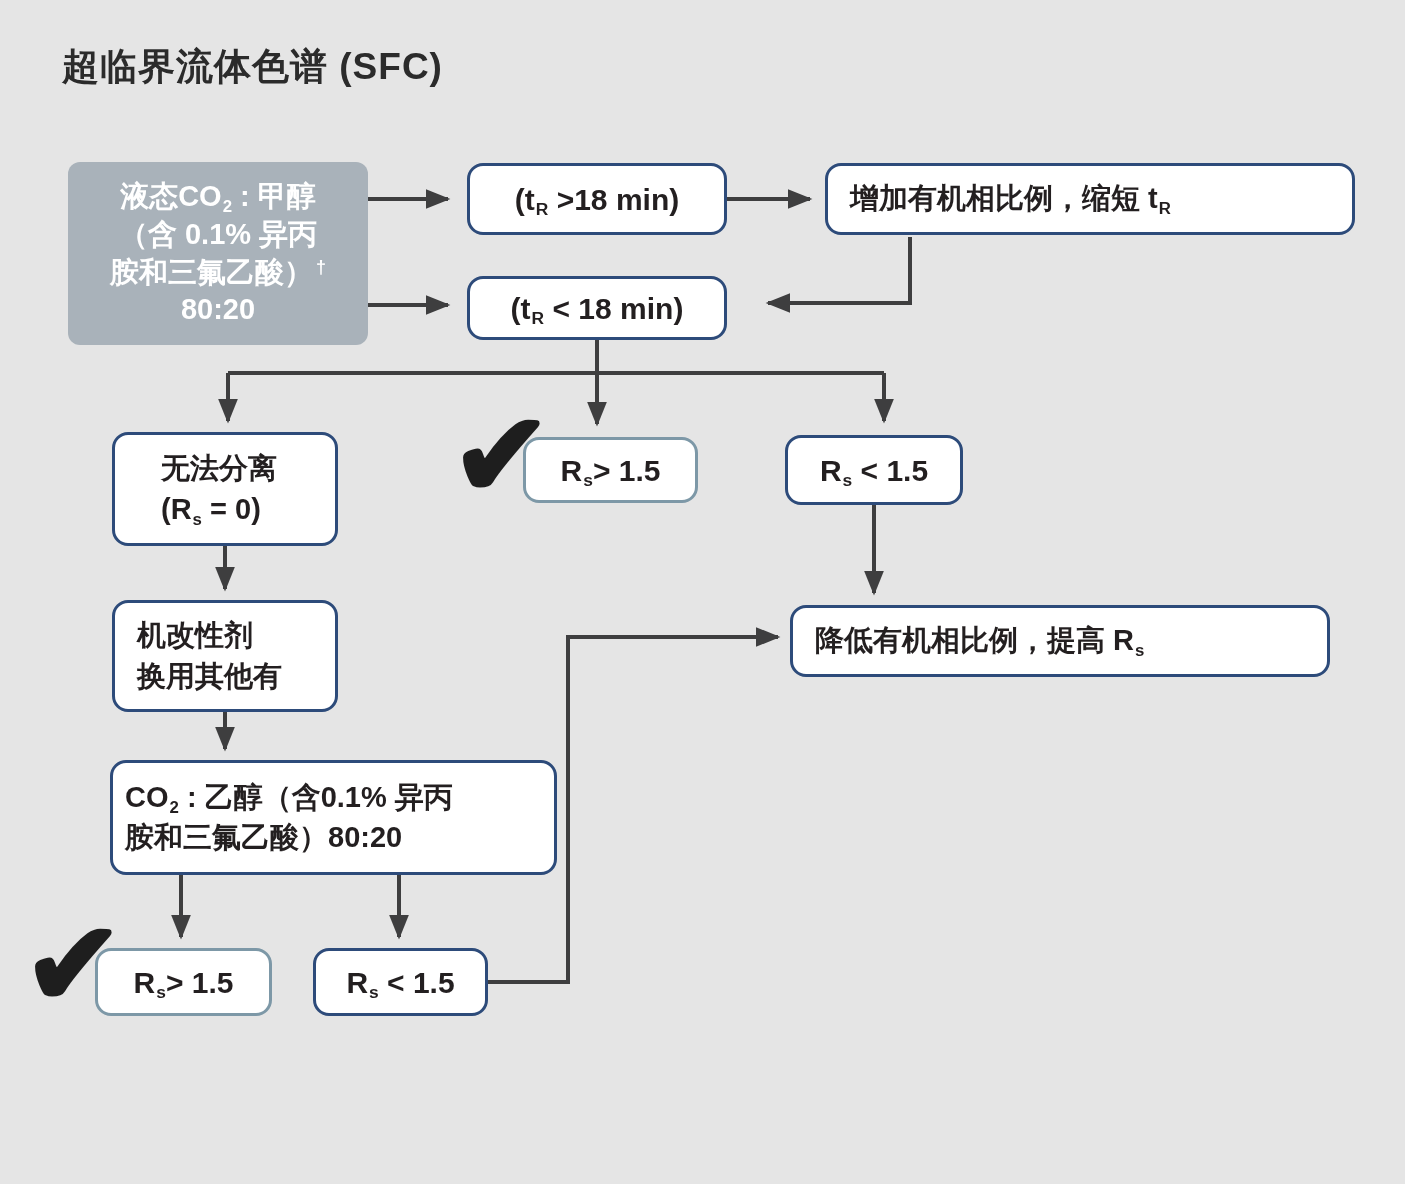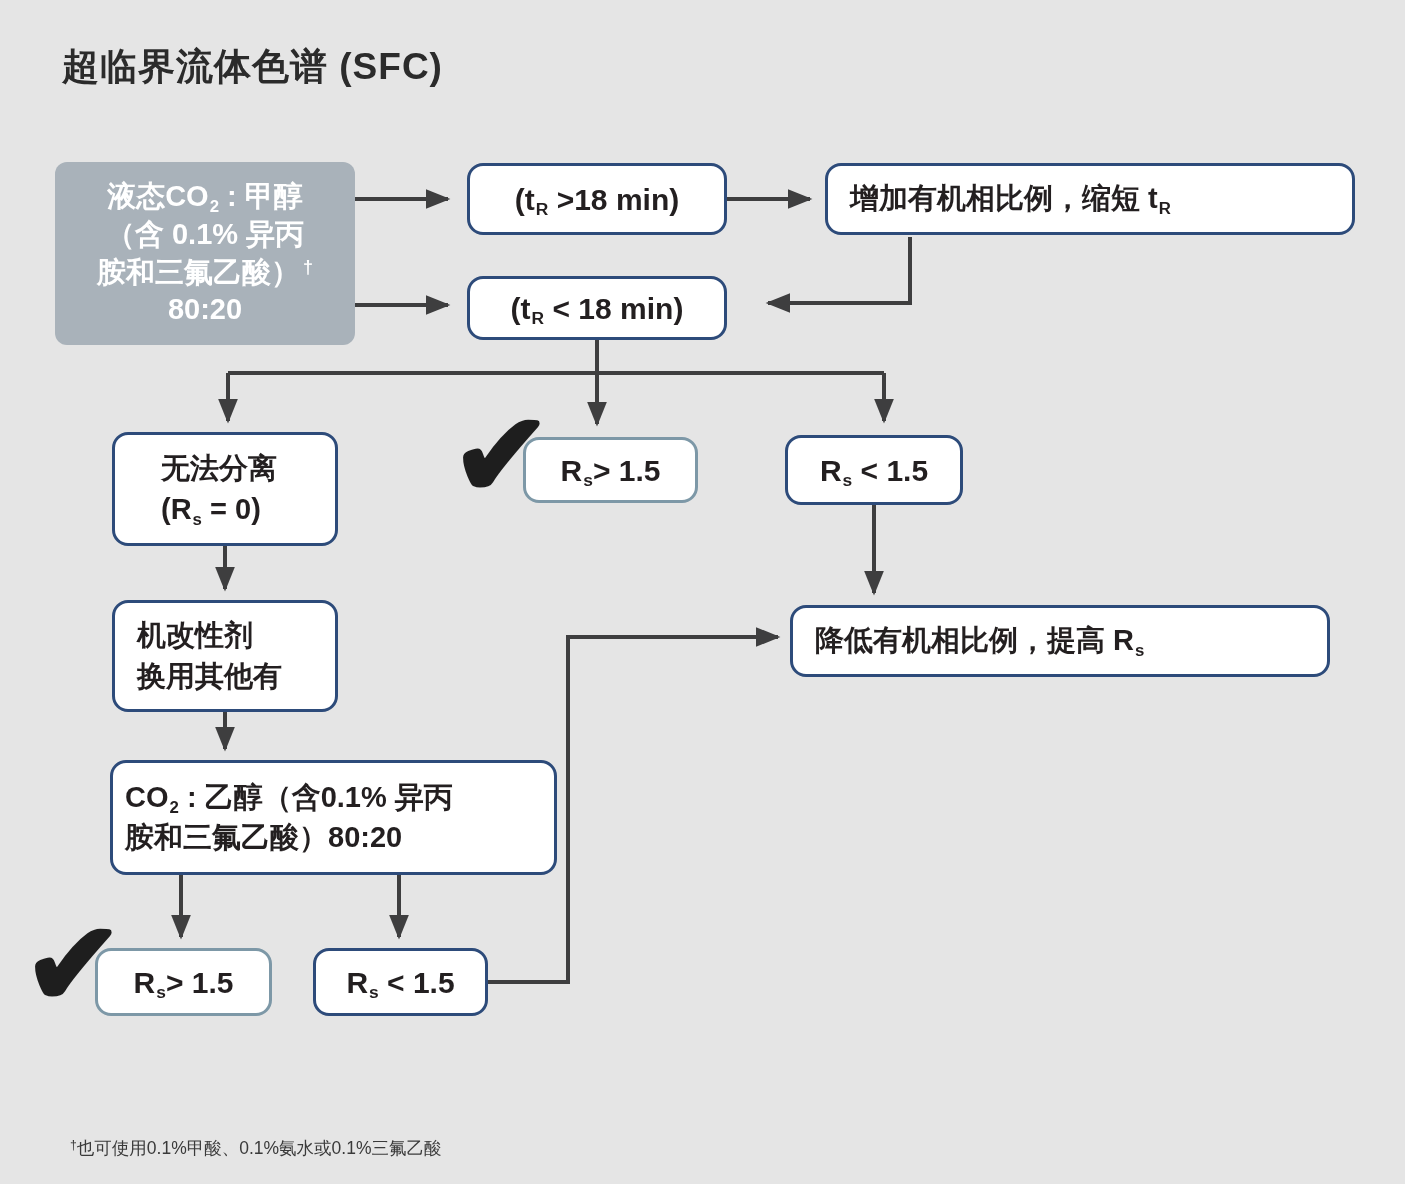--- a/index.html
+++ b/index.html
@@ -16,21 +16,21 @@
     position:absolute; box-sizing:border-box; background:#ffffff;
     border:3.5px solid #2d4b7a; border-radius:16px;
     font-weight:bold; font-size:30px; line-height:1.3;
     display:flex; flex-direction:column; justify-content:center;
   }
   .box.center { align-items:center; text-align:center; }
   .box.leftpad { padding-left:22px; }
   .box.light { border-color:#7d98a7; border-width:3px; }
   .box.gray {
     background:#a9b2ba; border:none; border-radius:12px; color:#ffffff;
-    font-size:29px; line-height:1.3; align-items:center; text-align:center;
+    font-size:29px; line-height:1.3; align-items:center; text-align:center;margin-left:13px;
   }
   .fs29 { font-size:29px; }
   .sub {
     font-size:0.58em; position:relative; top:0.33em; margin-left:1px; 
   }
   .dagger { font-size:0.62em; position:relative; top:-0.45em; margin-left:3px; }
   .check {
     position:absolute; font-size:118px; font-weight:bold; color:#1e1e1e;
     line-height:1; transform:scaleX(1.02);
   }
@@ -120,17 +120,14 @@
 
   <div class="box center light" style="left:95px; top:948px; width:177px; height:68px;">
     <div><span>R</span><span class="sub">s</span><span>&gt; 1.5</span></div>
   </div>
   <div class="check" style="left:24px; top:905px;">✔</div>
 
   <div class="box center" style="left:313px; top:948px; width:175px; height:68px;">
     <div><span>R</span><span class="sub">s</span><span> &lt; 1.5</span></div>
   </div>
 
-  <div id="footnote">
-    <span class="fsup">†</span><span>也可使用0.1%甲酸、0.1%氨水或0.1%三氟乙酸</span>
-  </div>
 
 </div>
 
 </body></html>

